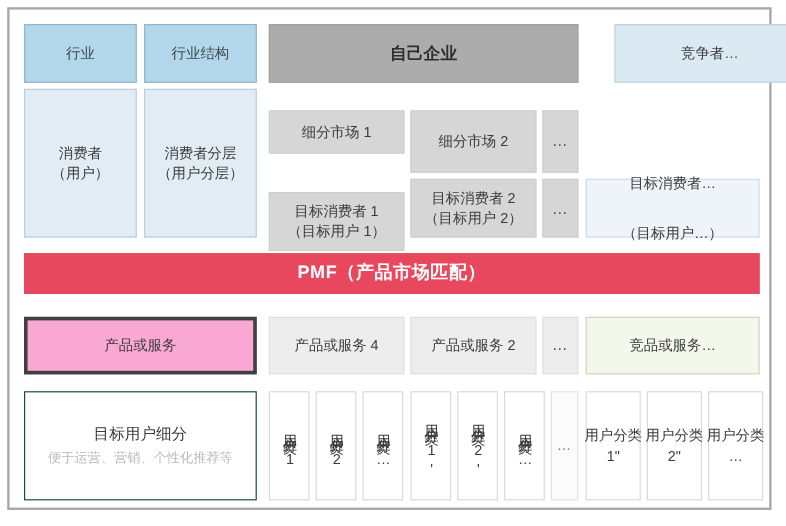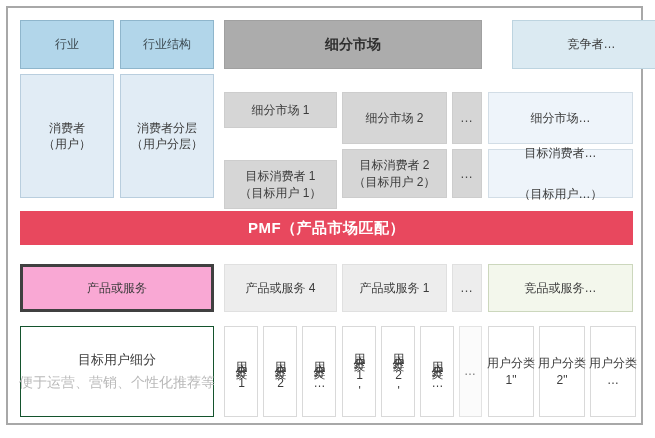--- a/index.html
+++ b/index.html
@@ -49,39 +49,39 @@
     font-weight:bold;font-size:15px;letter-spacing:.5px;
   }
   .vert{
     writing-mode:vertical-rl;
     text-orientation:upright;
     letter-spacing:2px;
     font-size:12px;
     line-height:1.1;
   }
   .sub{
-    font-size:14px;color:#b9b9b9;margin-top:4px;
+    font-size:11px;color:#b9b9b9;margin-top:4px;
   }
   .title-main{font-size:13px;}
 </style>
 </head>
 <body>
 
 <div class="frame">
 
   <div class="cell blue-strong" style="left:12px;top:12px;width:94px;height:49px;">
     <span>行业</span>
   </div>
 
   <div class="cell blue-strong" style="left:112px;top:12px;width:94px;height:49px;">
     <span>行业结构</span>
   </div>
 
   <div class="cell gray-head" style="left:216px;top:12px;width:258px;height:49px;">
-    <span>细分市场</span>
+    <span>自己企业</span>
   </div>
 
   <div class="cell blue-comp" style="left:504px;top:12px;width:159px;height:49px;">
     <span>竞争者…</span>
   </div>
 
   <div class="cell blue-pale" style="left:12px;top:66px;width:94px;height:124px;">
     <span>消费者</span>
     <span>（用户）</span>
   </div>
@@ -96,23 +96,20 @@
   </div>
 
   <div class="cell gray-mid" style="left:334px;top:84px;width:105px;height:52px;">
     <span>细分市场 2</span>
   </div>
 
   <div class="cell gray-dots" style="left:444px;top:84px;width:30px;height:52px;">
     <span>…</span>
   </div>
 
-  <div class="cell blue-comp2" style="left:480px;top:84px;width:145px;height:52px;">
-    <span>细分市场…</span>
-  </div>
 
   <div class="cell gray-mid" style="left:216px;top:152px;width:113px;height:49px;">
     <span>目标消费者 1</span>
     <span>（目标用户 1）</span>
   </div>
 
   <div class="cell gray-mid" style="left:334px;top:141px;width:105px;height:49px;">
     <span>目标消费者 2</span>
     <span>（目标用户 2）</span>
   </div>
@@ -132,21 +129,21 @@
 
   <div class="cell green-box" style="left:12px;top:256px;width:194px;height:48px;">
     <span>产品或服务</span>
   </div>
 
   <div class="cell gray-light" style="left:216px;top:256px;width:113px;height:48px;">
     <span>产品或服务 4</span>
   </div>
 
   <div class="cell gray-light" style="left:334px;top:256px;width:105px;height:48px;">
-    <span>产品或服务 1</span>
+    <span>产品或服务 2</span>
   </div>
 
   <div class="cell gray-dots-l" style="left:444px;top:256px;width:30px;height:48px;">
     <span>…</span>
   </div>
 
   <div class="cell green-box2" style="left:480px;top:256px;width:145px;height:48px;">
     <span>竞品或服务…</span>
   </div>
 

